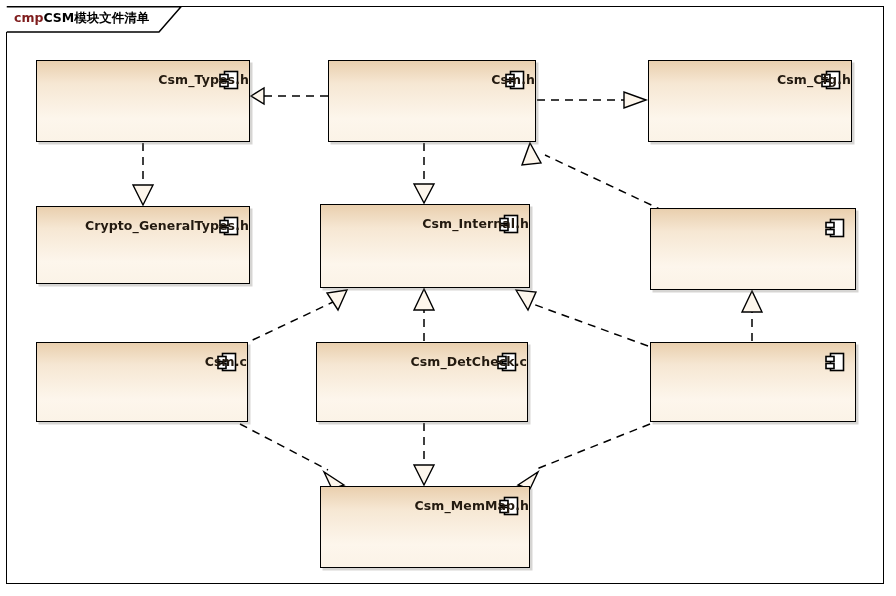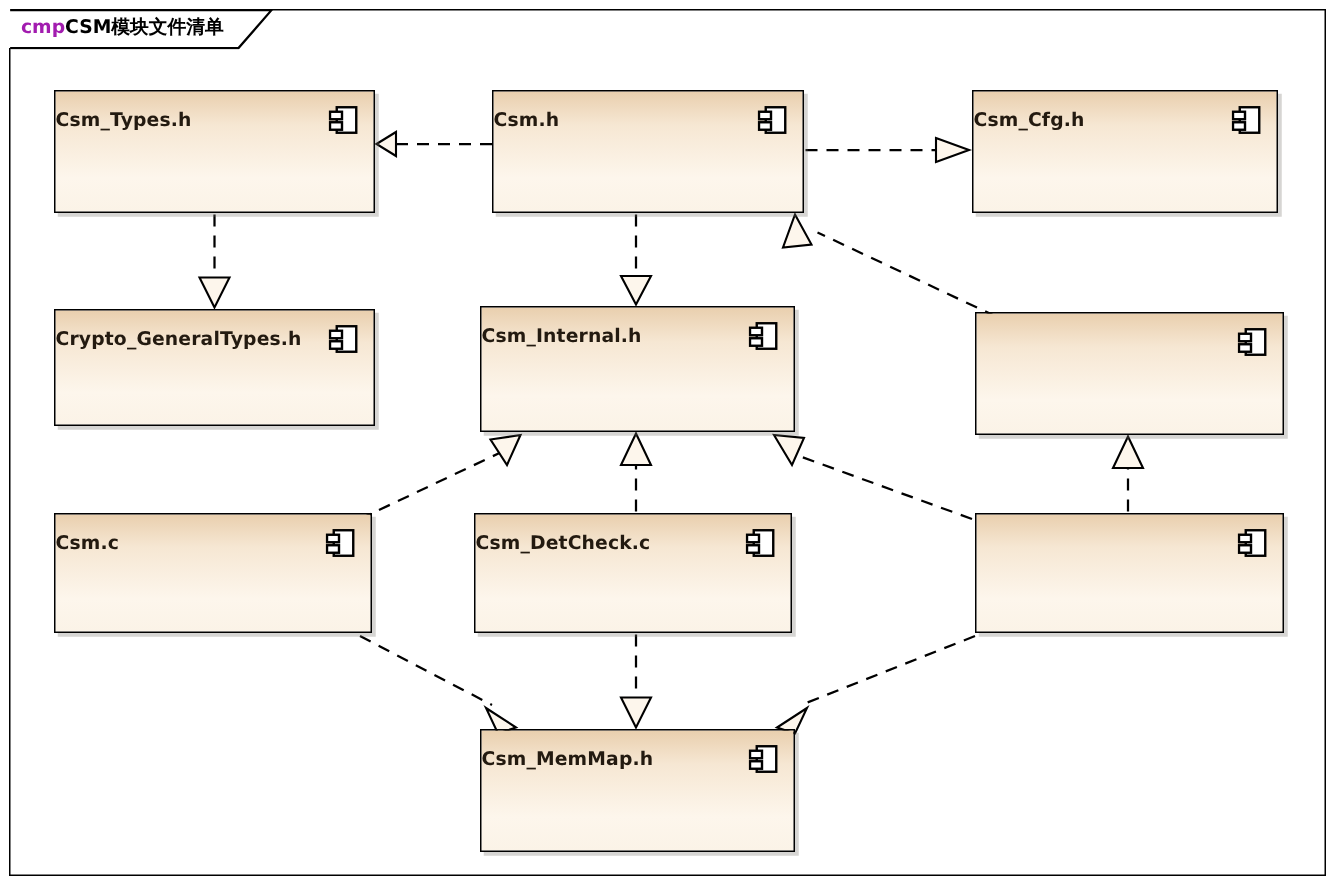--- a/index.html
+++ b/index.html
@@ -52,37 +52,37 @@
     position: absolute;
     left: 14px;
     top: 10px;
     font-size: 12.5px;
     font-weight: bold;
     line-height: 16px;
     white-space: nowrap;
     color: #000000;
   }
   #frame-tab-label .cmp {
-    color: #a21caf;
+    color: #7f1d1d;
     text-align: right;
   }
   
   .component {
     position: absolute;
     box-sizing: border-box;
     border: 1.4px solid #000000;
     background: linear-gradient(to bottom, #e9cfae 0%, #f6e7d3 28%, #fdf6ec 72%, #fbf3e7 100%);
     box-shadow: 2.5px 2.5px 0 rgba(120,115,110,0.30);
   }
   .component-label {
     position: absolute;
     left: 0;
     right: 0;
     top: 11px;
-    text-align: left;
+    text-align: right;
     font-size: 12.5px;
     font-weight: bold;
     color: #231a10;
     letter-spacing: 0.1px;
     white-space: nowrap;
   }
   .component-icon {
     position: absolute;
     right: 10px;
     top: 8px;

